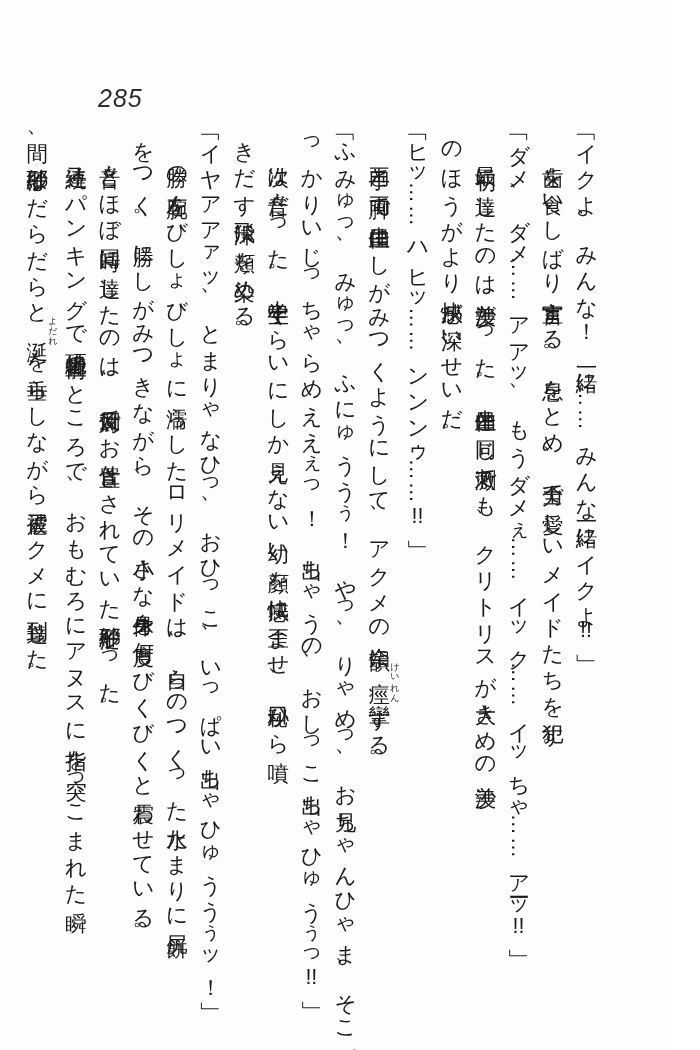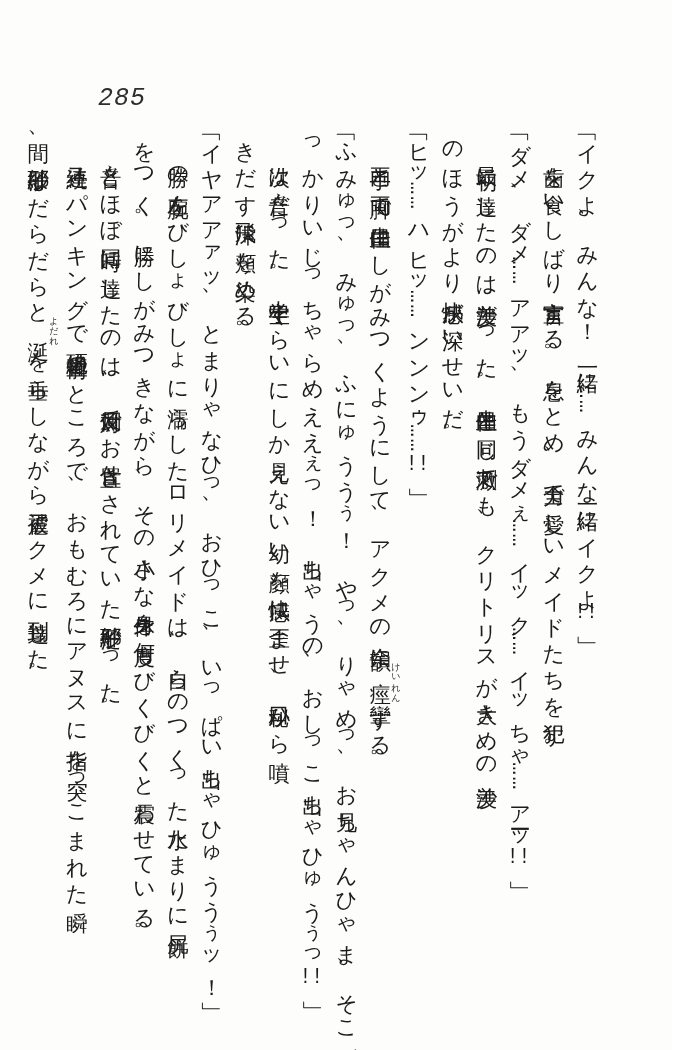--- a/index.html
+++ b/index.html
@@ -6,21 +6,21 @@
     margin: 0;
     padding: 0;
     background: #ffffff;
   }
   .page {
     position: relative;
     width: 672px;
     height: 1050px;
     background: #fdfdfc;
     overflow: hidden;
-    font-family: Liberation Mono, monospace;
+    font-family: Liberation Sans, sans-serif;
     color: #1c1c1c;
   }
   .page-number {
     position: absolute;
     top: 84px;
     left: 98px;
     font-size: 25px;
     font-style: italic;
     letter-spacing: 1px;
     color: #2e2e2e;

